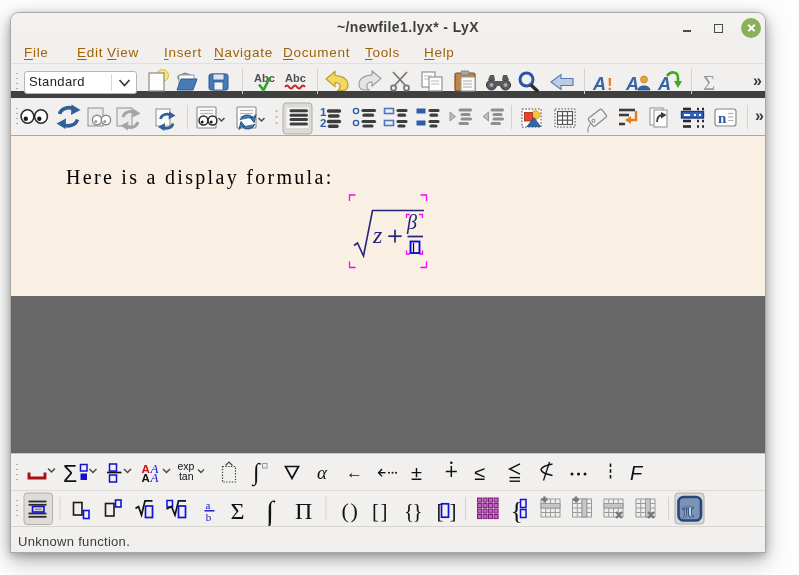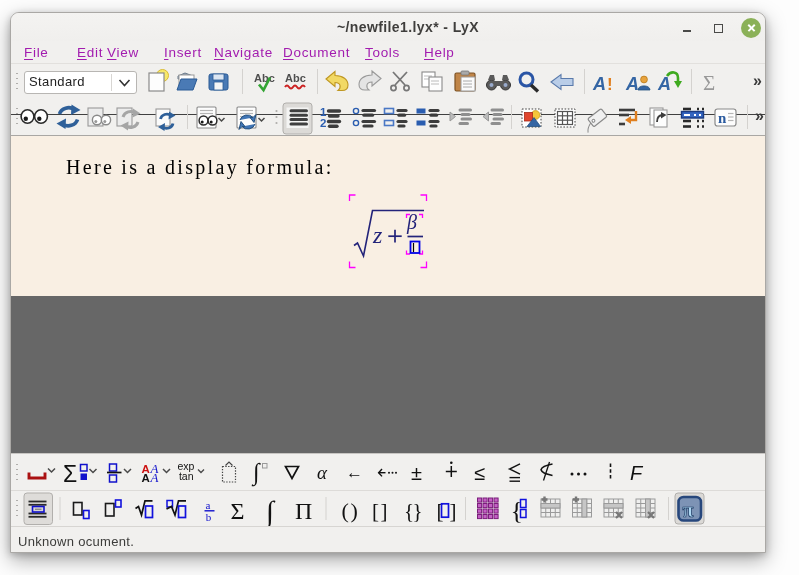--- a/index.html
+++ b/index.html
@@ -12,35 +12,35 @@
   
   #titlebar{position:absolute;left:0;top:0;width:100%;height:28px;border-radius:8px 8px 0 0;
             background:linear-gradient(#f4f3f1,#f0efed);}
   #title{position:absolute;left:0;right:0;top:6px;text-align:center;font-size:14px;font-weight:bold;letter-spacing:.4px;color:#3f3e3c;padding-left:40px;}
   #btn-min{position:absolute;left:672px;top:17px;width:8px;height:1.5px;background:#4a4a48;}
   #btn-max{position:absolute;left:703px;top:11px;width:8.5px;height:9px;border:1.2px solid #4a4a48;background:transparent;}
   #btn-close{position:absolute;left:730px;top:5px;width:20px;height:20px;border-radius:50%;background:#8bb158;}
   #btn-close:before{content:"";position:absolute;left:5.5px;top:9.2px;width:9px;height:1.8px;background:#fff;transform:rotate(45deg);}
   #btn-close:after{content:"";position:absolute;left:5.5px;top:9.2px;width:9px;height:1.8px;background:#fff;transform:rotate(-45deg);}
   
-  #menubar{position:absolute;left:0;top:28px;width:100%;height:23px;font-size:13.5px;letter-spacing:.7px;color:#a21caf;padding-left:43px;}
+  #menubar{position:absolute;left:0;top:28px;width:100%;height:23px;font-size:13.5px;letter-spacing:.7px;color:#a16207;padding-left:43px;}
   #menubar span{position:absolute;top:4px;}
   #menubar u{text-decoration:underline;text-underline-offset:2px;text-decoration-thickness:1px;}
   
-  #toolbar1{position:absolute;left:0;top:50px;width:100%;height:52px;border-top:1px solid #e2e0dd;border-bottom:1px solid #404040;}
+  #toolbar1{position:absolute;left:0;top:50px;width:100%;height:35px;border-top:1px solid #e2e0dd;border-bottom:7px solid #404040;}
   #toolbar2{position:absolute;left:0;top:85px;width:100%;height:38px;border-bottom:1px solid #a9a7a4;}
   .handle{position:absolute;width:2px;height:20px;
      background-image:radial-gradient(circle, #b0aeab 1px, transparent 1.1px);background-size:2px 5px;}
   #combo{position:absolute;left:13px;top:7px;width:113px;height:23px;background:#fff;border:1px solid #b8b6b3;border-radius:3px;font-size:13px;color:#222;}
   #combo .lbl{position:absolute;left:4px;top:2px;letter-spacing:.4px;}
   #combo .dv{position:absolute;right:24px;top:2px;width:1px;height:17px;background:#d8d6d3;}
   
   #work{position:absolute;left:0;top:123px;width:100%;height:317px;background:#676767;}
   #page{position:absolute;left:0;top:0;width:100%;height:160px;background:#f9efe3;}
-  #doctext{position:absolute;left:55px;top:20px;font-family:"Liberation Serif",serif;font-size:20px;letter-spacing:2.3px;color:#000;}
+  #doctext{position:absolute;left:55px;top:30px;font-family:"Liberation Serif",serif;font-size:20px;letter-spacing:2.3px;color:#000;}
   
   #mathbar1{position:absolute;left:0;top:440px;width:100%;height:37px;border-top:1px solid #c7c5c2;}
   #mathbar2{position:absolute;left:0;top:477px;width:100%;height:36px;border-top:1px solid #dddbd8;}
   
   #statusbar{position:absolute;left:0;top:513px;width:100%;height:27px;border-top:1px solid #d7d5d2;font-size:13px;color:#3c3c3a;}
   #statusbar span{position:absolute;left:7px;top:7px;letter-spacing:.3px;}
 </style>
 </head>
 <body>
 <div id="win">
@@ -538,15 +538,15 @@
         </g>
         <rect x="634.5" y="8" width="4.75" height="18" fill="#c6c6c6" stroke="#9a9a9a" stroke-width="1"></rect>
         <path d="M637,21 L643,27 M643,21 L637,27" stroke="#777" stroke-width="2.2"></path>
 
       <rect x="664" y="2" width="29" height="31" rx="3" fill="#dbd9d6" stroke="#b1afac" stroke-width="1"></rect>
       <rect x="667.5" y="6" width="22.5" height="23.5" rx="5" fill="#7d93b5" stroke="#27477c" stroke-width="2.6"></rect>
       <text x="671.5" y="25.5" font-size="20" font-weight="bold" font-family="Liberation Serif,serif" fill="#aed7f2" stroke="#16335c" stroke-width="0.7">π</text>
     </svg>
   </div>
   <div id="statusbar">
-      <span>Unknown ocument.</span>
+      <span>Unknown function.</span>
     </div>
 </div>
 
 </body></html>

